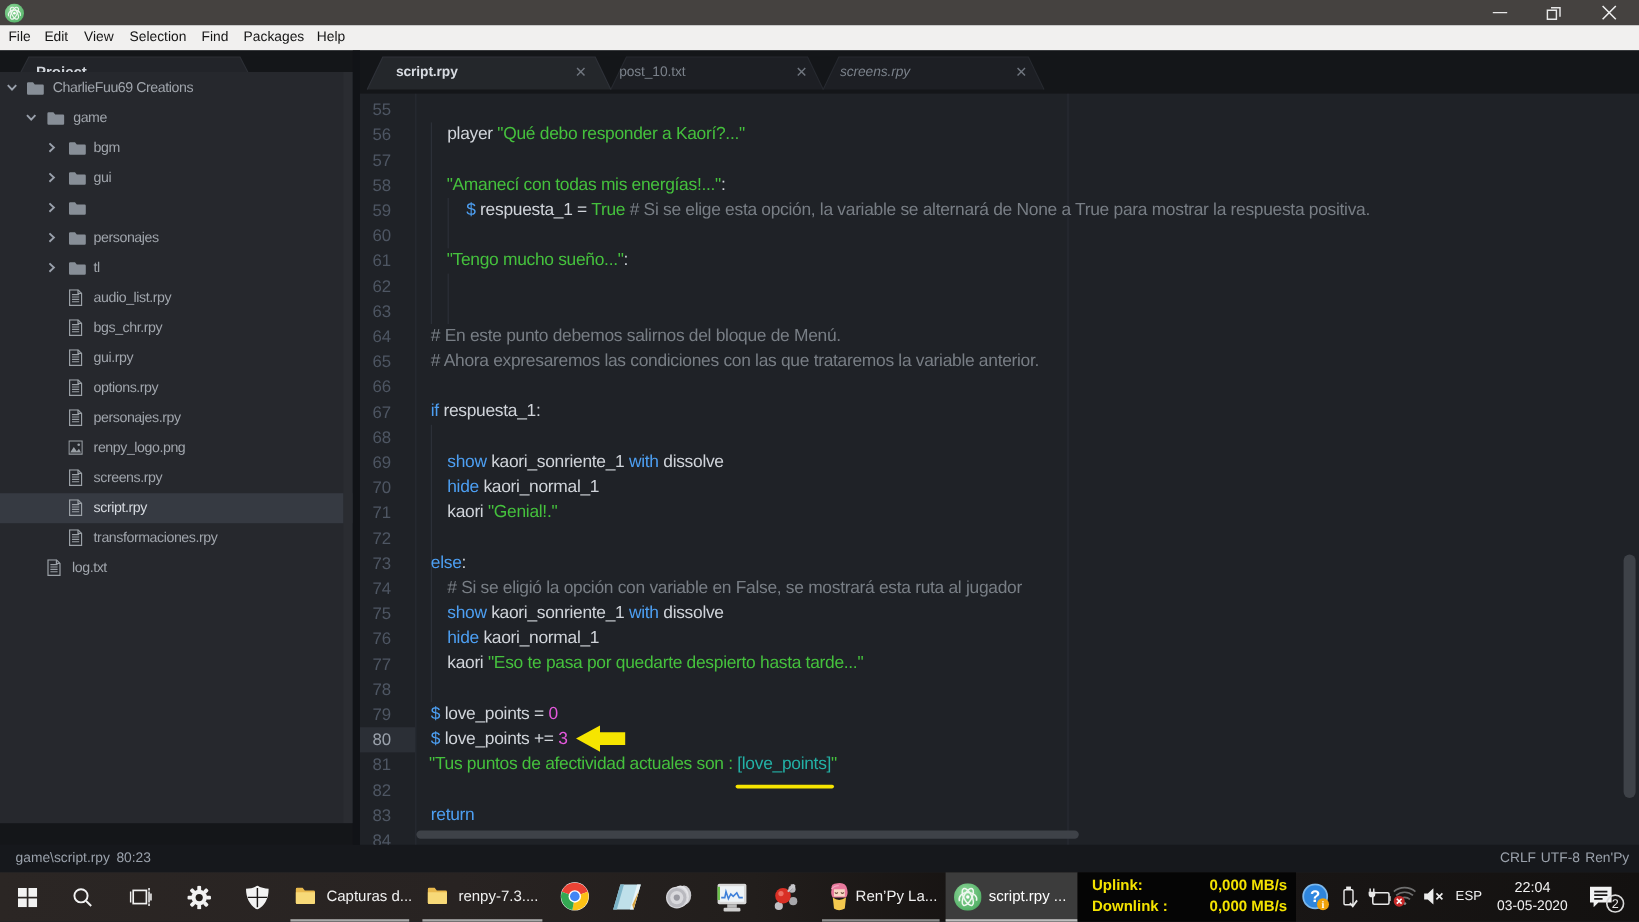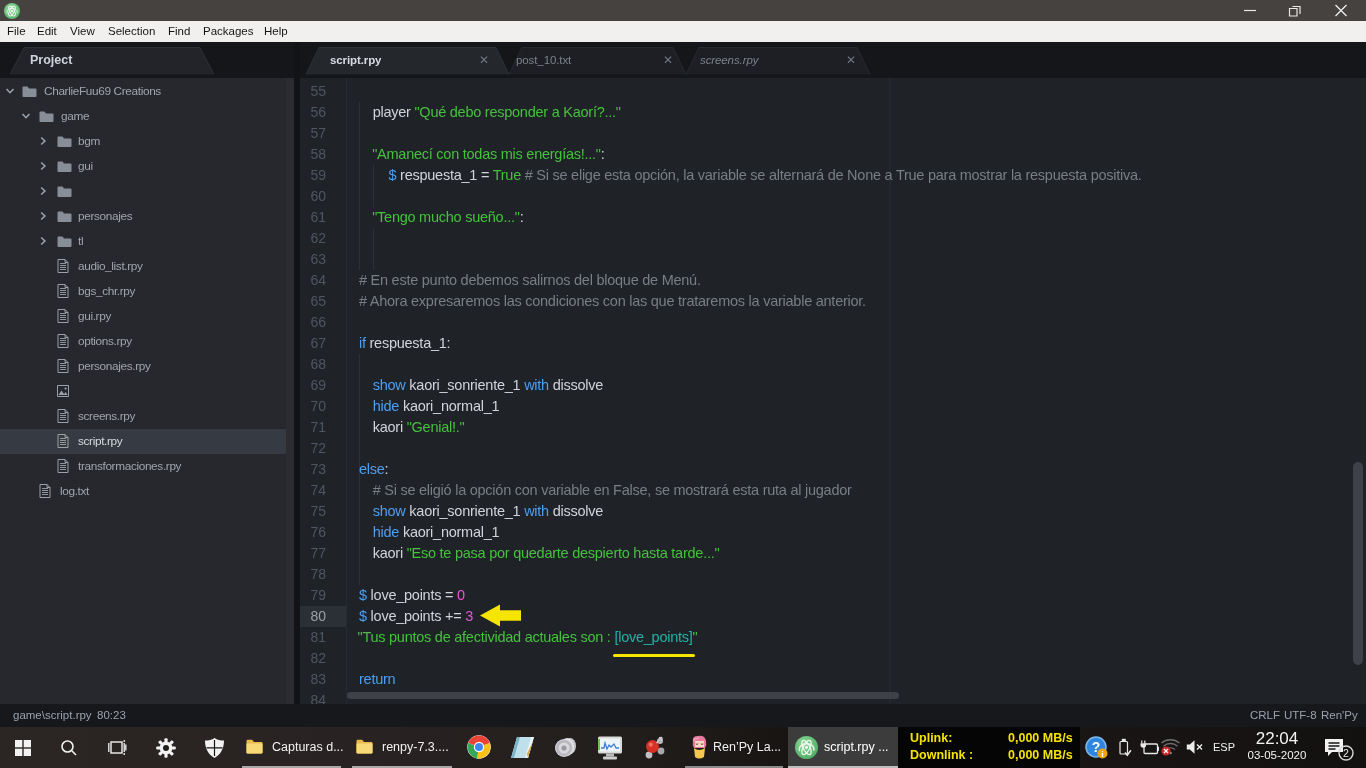--- a/index.html
+++ b/index.html
@@ -1,19 +1,19 @@
 <!DOCTYPE html>
 <html><head><meta charset="utf-8"><style>
 *{margin:0;padding:0;box-sizing:border-box}
 html,body{width:1366px;height:768px;overflow:hidden;background:#1f2227;font-family:"Liberation Sans",sans-serif;}
 .abs{position:absolute}
 #titlebar{left:0;top:0;width:1366px;height:21px;background:#454240;color:#ececec;font-size:11.5px;line-height:21px}
 #menubar{left:0;top:21px;width:1366px;height:21px;background:#f1f0ef;color:#151515;font-size:11.5px;line-height:21px}
 #chrome{left:0;top:42px;width:1366px;height:662px;background:#141619}
-#tree{left:0;top:78px;width:294px;height:626px;background:#26282d;overflow:hidden}
+#tree{left:0;top:60px;width:294px;height:626px;background:#26282d;overflow:hidden}
 #editor{left:300px;top:78px;width:1066px;height:629px;background:#1f2227;overflow:hidden}
 .trow{position:absolute;height:25px;line-height:25px;font-size:11.8px;letter-spacing:-0.35px;white-space:nowrap;left:0;width:294px}
 .ln{position:absolute;width:40px;text-align:right;font-size:14px;color:#4e5663;height:21px;line-height:21px;left:-14px}
 .cl{position:absolute;height:21px;line-height:21px;font-size:14.5px;letter-spacing:-0.25px;white-space:pre;color:#d0d4da}
 .g{color:#45c13d}.b{color:#4d9ff2}.m{color:#e458dc}.t{color:#23b1a6}.c{color:#787e85}
 .tab{position:absolute;top:47px;height:27px;line-height:27px;font-size:11.5px;letter-spacing:-0.1px;color:#7b828b}
 .guide{position:absolute;width:1px;background:#2c3038}
 #statusbar{left:0;top:704px;width:1366px;height:23px;background:#16181c;color:#9aa1ab;font-size:11.5px;line-height:23px}
 #taskbar{left:0;top:727px;width:1366px;height:41px;background:linear-gradient(90deg,#2b2624 0%,#282322 28%,#221e1c 46%,#141110 62%,#191615 78%,#131110 100%)}
 .tbtxt{position:absolute;color:#f0f0f0;font-size:12.5px;line-height:41px;height:41px}
@@ -155,20 +155,23 @@
       <path d="M3 4.5 h6 M3 6.5 h6 M3 8.5 h6 M3 10.5 h6" stroke="#9aa0a6" stroke-width="0.9"></path>
     </svg>
 <div class="trow" style="top:275.5px;color:#a0a5ac">
       <span style="position:absolute;left:78px">personajes.rpy</span>
     </div>
 <svg class="abs" style="left:57px;top:281.0px" width="12" height="14" viewBox="0 0 12 14">
       <path d="M1 0.5 h7 l3 3 v10 h-10 Z" fill="none" stroke="#9aa0a6" stroke-width="1"></path>
       <path d="M8 0.5 v3 h3" fill="none" stroke="#9aa0a6" stroke-width="1"></path>
       <path d="M3 4.5 h6 M3 6.5 h6 M3 8.5 h6 M3 10.5 h6" stroke="#9aa0a6" stroke-width="0.9"></path>
     </svg>
+<div class="trow" style="top:300.5px;color:#a0a5ac">
+      <span style="position:absolute;left:78px">renpy_logo.png</span>
+    </div>
 <svg class="abs" style="left:57px;top:306.0px" width="12" height="14" viewBox="0 0 12 14">
       <path d="M0.5 1.5 h11 v11 h-11 Z" fill="none" stroke="#9aa0a6" stroke-width="1"></path>
       <path d="M1.5 11 L4.5 6.5 L7 10 L8.8 8 L10.5 11 Z" fill="#9aa0a6"></path>
       <circle cx="8.6" cy="4.6" r="1.1" fill="#9aa0a6"></circle>
     </svg>
 <div class="trow" style="top:325.5px;color:#a0a5ac">
       <span style="position:absolute;left:78px">screens.rpy</span>
     </div>
 <svg class="abs" style="left:57px;top:331.0px" width="12" height="14" viewBox="0 0 12 14">
       <path d="M1 0.5 h7 l3 3 v10 h-10 Z" fill="none" stroke="#9aa0a6" stroke-width="1"></path>
@@ -434,21 +437,21 @@
 </g>
 <circle cx="9.7" cy="15" r="1.2" fill="#8a8a8a"></circle>
 <circle cx="5" cy="13" r="4.6" fill="#c62828"></circle>
 <path d="M3 11 l4 4 M7 11 l-4 4" stroke="#fff" stroke-width="1.3"></path>
 </svg>
 <svg class="abs" style="left:1186px;top:12px" width="17" height="16" viewBox="0 0 17 16">
 <polygon points="0.8,5.5 3.8,5.5 8.5,1.2 8.5,14.8 3.8,10.5 0.8,10.5" fill="#ececec"></polygon>
 <path d="M11 5.5 l5 5 M16 5.5 l-5 5" stroke="#ececec" stroke-width="1.4"></path>
 </svg>
 <div class="tbtxt" style="left:1213px;font-size:11px">ESP</div>
-<div class="abs" style="left:1245px;top:4px;width:64px;text-align:center;color:#f2f2f2;font-size:17px;line-height:16px">22:04</div>
+<div class="abs" style="left:1245px;top:4px;width:64px;text-align:center;color:#f2f2f2;font-size:12px;line-height:16px">22:04</div>
 <div class="abs" style="left:1245px;top:20px;width:64px;text-align:center;color:#f2f2f2;font-size:11.5px;line-height:16px">03-05-2020</div>
 <svg class="abs" style="left:1324px;top:11px" width="30" height="24" viewBox="0 0 30 24">
 <path d="M1 1 h18 v13 h-11 l-4 4 v-4 h-3 Z" fill="#f2f2f2"></path>
 <path d="M4.5 5 h11 M4.5 8 h11 M4.5 11 h7" stroke="#1a1716" stroke-width="1.4"></path>
 <circle cx="22" cy="15" r="7" fill="none" stroke="#d8d8d8" stroke-width="1.4"></circle>
 <text x="22" y="19" font-size="10.5" fill="#e8e8e8" text-anchor="middle" font-family="Liberation Sans">2</text>
 </svg>
 </div>
 
 </body></html>

